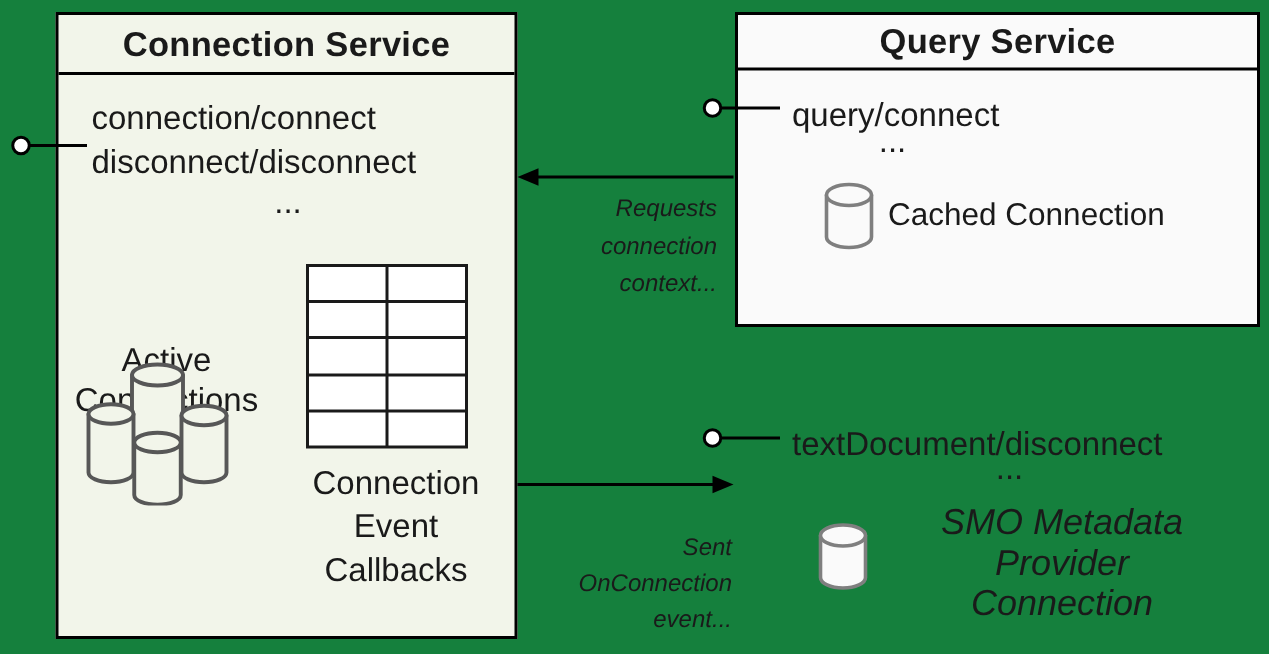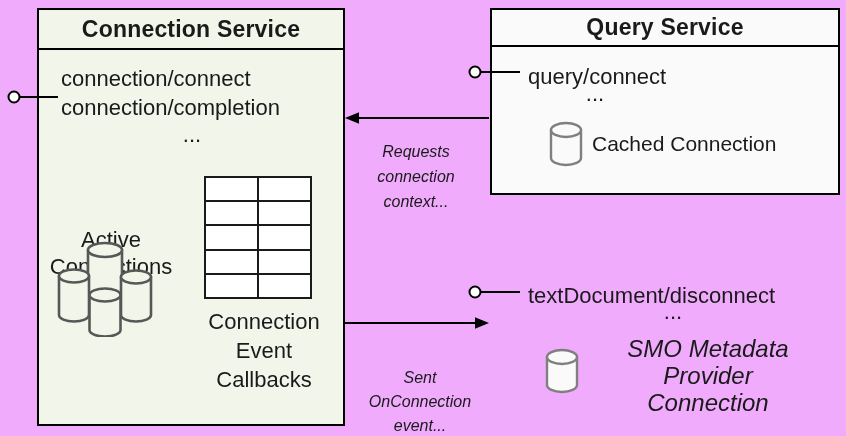--- a/index.html
+++ b/index.html
@@ -1,32 +1,32 @@
 <!DOCTYPE html>
 <html><head>
 <meta charset="utf-8">
 <style>
   html,body{margin:0;padding:0;background:#ffffff;}
   #canvas{
-    position:relative;width:846px;height:436px;background:#f0abfc;
+    position:relative;width:846px;height:436px;background:#15803d;
     font-family:"Liberation Sans",sans-serif;color:#1a1a1a;overflow:hidden;
   }
   .box{position:absolute;box-sizing:border-box;border:2px solid #000;}
   .box.green{background:#f2f5ea;}
   .box.white{background:#fafafa;}
   .box-header{
     box-sizing:border-box;border-bottom:2px solid #000;
     display:flex;align-items:center;justify-content:center;
     font-weight:bold;font-size:23px;letter-spacing:.2px;
   }
   .abs{position:absolute;}
   .txt{font-size:22px;line-height:29px;}
   .preline{white-space:pre-line;}
   .center{text-align:center;}
-  .note{font-style:italic;font-size:16px;line-height:25px;text-align:center;margin-top:12px;}
+  .note{font-style:italic;font-size:16px;line-height:25px;text-align:right;}
   .overlay{position:absolute;left:0;top:0;pointer-events:none;}
   .overlay line{stroke:#000;stroke-width:2;}
   .overlay circle{fill:#fff;stroke:#000;stroke-width:2;}
   .overlay polygon{fill:#000;stroke:none;}
   #callback-table{
     position:absolute;left:204px;top:176px;width:108px;height:123px;
     box-sizing:border-box;background:#1a1a1a;display:grid;gap:2px;padding:2px;
   }
   #callback-table .cell{background:#ffffff;}
   .cyl-dark{stroke:#575757;fill:#f2f5ea;stroke-width:2.6;stroke-linejoin:round;}
@@ -34,27 +34,27 @@
 </style>
 </head>
 <body>
 
 <div id="canvas">
 
   <div class="box green" style="left:37px;top:8px;width:308px;height:418px;">
     <div class="box-header" style="height:40px;">Connection Service</div>
   </div>
 
-  <div class="box white" style="left:490px;top:8px;width:350px;height:187px;">
+  <div class="box white" style="left:490px;top:8px;width:350px;height:210px;">
     <div class="box-header" style="height:37px;">Query Service</div>
   </div>
 
 
   <div class="abs txt preline" style="left:61px;top:64px;">connection/connect
-connection/completion</div>
+disconnect/disconnect</div>
   <div class="abs txt center" style="left:60px;top:120px;width:264px;">...</div>
 
   <div class="abs txt preline center" style="left:40px;top:180px;width:142px;line-height:27px;margin-top:46px;">Active
 Connections</div>
 
   <div class="abs" style="left:50px;top:237px;">
     <svg width="110" height="100" viewBox="0 0 110 100">
 
       <path class="cyl-dark" d="M38,13 L38,57 A17,7 0 0 0 72,57 L72,13 Z"></path>
       <ellipse class="cyl-dark" cx="55" cy="13" rx="17" ry="7"></ellipse>

